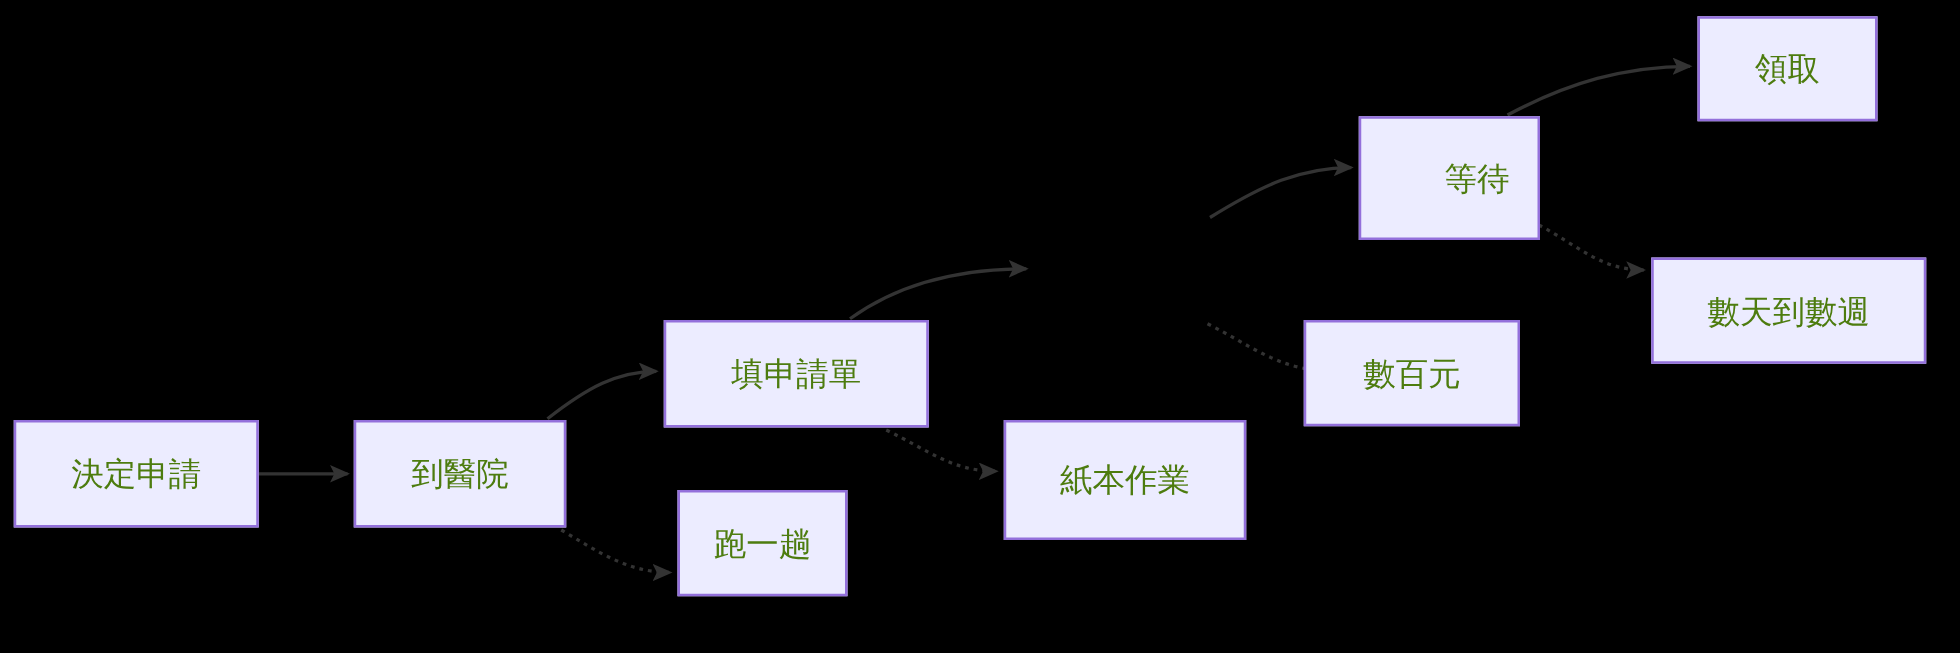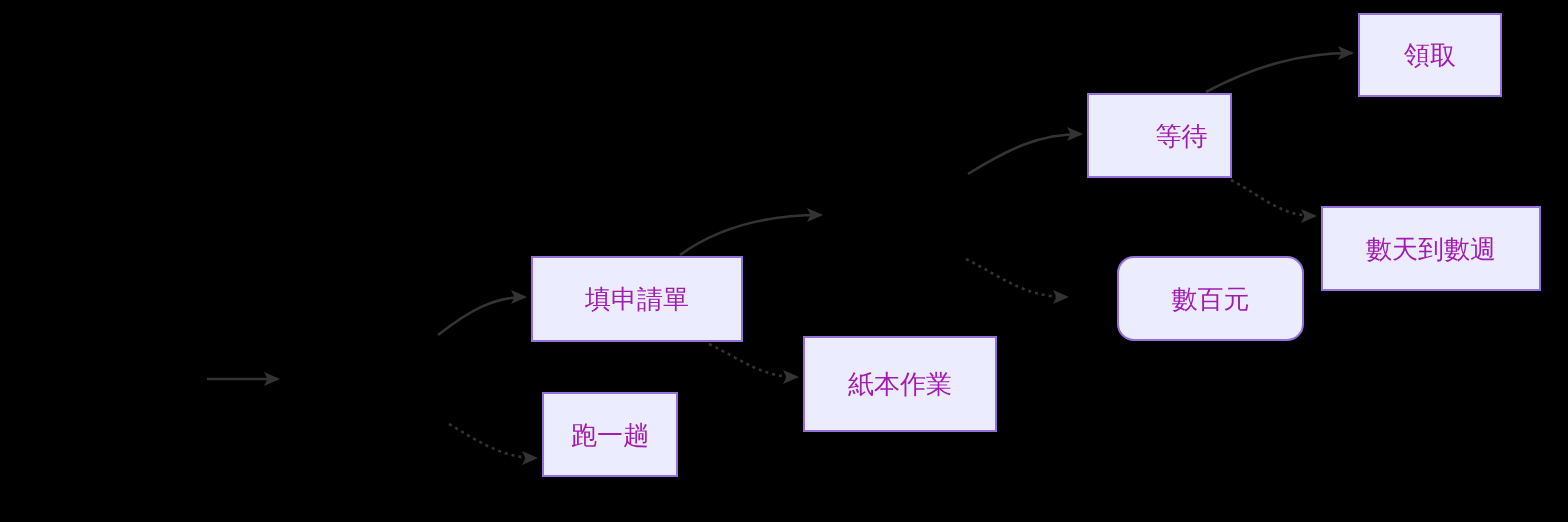--- a/index.html
+++ b/index.html
@@ -28,38 +28,38 @@
     stroke-width: 2.6px;
   }
   .edge.dotted {
     stroke-dasharray: 3 4;
   }
   .node {
     position: absolute;
     box-sizing: border-box;
     background: #ECECFF;
     border: 2.5px solid #9370DB;
-    color: #a21caf;
+    color: #4d7c0f;
     font-size: 26px;
     line-height: 1;
     display: flex;
     align-items: center;
     justify-content: center;
     text-align: center;
     white-space: nowrap;
   }
   
   .n-decide    { left: 11px;   top: 336px; width: 196px; height: 86px; }
   .n-hospital  { left: 283px;  top: 336px; width: 170px; height: 86px; }
   .n-form      { left: 531px;  top: 256px; width: 212px; height: 86px; }
   .n-trip      { left: 542px;  top: 392px; width: 136px; height: 85px; }
   .n-paperwork { left: 803px;  top: 336px; width: 194px; height: 96px; }
   .n-pay       { left: 827px;  top: 175px; width: 145px; height: 82px; }
-  .n-hundreds  { left: 1117px; top: 256px; width: 187px; height: 85px; border-radius: 17px; }
-  .n-wait      { left: 1087px; top: 93px;  width: 145px; height: 85px; padding-left: 44px; }
+  .n-hundreds  { left: 1043px; top: 256px; width: 173px; height: 85px; }
+  .n-wait      { left: 1087px; top: 93px;  width: 145px; height: 99px; padding-left: 44px; }
   .n-receive   { left: 1358px; top: 13px;  width: 144px; height: 84px; }
   .n-daysweeks { left: 1321px; top: 174px; width: 220px; height: 85px; margin-top: 32px; }
 </style>
 </head>
 <body>
 
 <div class="stage">
 
   <svg class="edges" viewBox="0 0 1568 522" xmlns="http://www.w3.org/2000/svg">
     <defs>
@@ -72,20 +72,22 @@
     <path class="edge" d="M 438 335 C 470 310 494 297 525 297" marker-end="url(#arrow)"></path>
     <path class="edge dotted" d="M 449 424 C 478 441 502 458 536 458" marker-end="url(#arrow)"></path>
     <path class="edge" d="M 680 255 C 720 226 770 215 821 215" marker-end="url(#arrow)"></path>
     <path class="edge dotted" d="M 709 344 C 744 361 762 377 797 377" marker-end="url(#arrow)"></path>
     <path class="edge" d="M 968 174 C 1010 148 1040 134 1081 134" marker-end="url(#arrow)"></path>
     <path class="edge dotted" d="M 966 259 C 1002 277 1024 297 1067 297" marker-end="url(#arrow)"></path>
     <path class="edge" d="M 1206 92 C 1255 66 1300 53 1352 53" marker-end="url(#arrow)"></path>
     <path class="edge dotted" d="M 1231 180 C 1262 196 1280 216 1315 216" marker-end="url(#arrow)"></path>
   </svg>
 
+  <div class="node n-decide">決定申請</div>
+  <div class="node n-hospital">到醫院</div>
   <div class="node n-form">填申請單</div>
   <div class="node n-trip">跑一趟</div>
   <div class="node n-paperwork">紙本作業</div>
   <div class="node n-hundreds">數百元</div>
   <div class="node n-wait">等待</div>
   <div class="node n-receive">領取</div>
   <div class="node n-daysweeks">數天到數週</div>
 
 </div>
 

